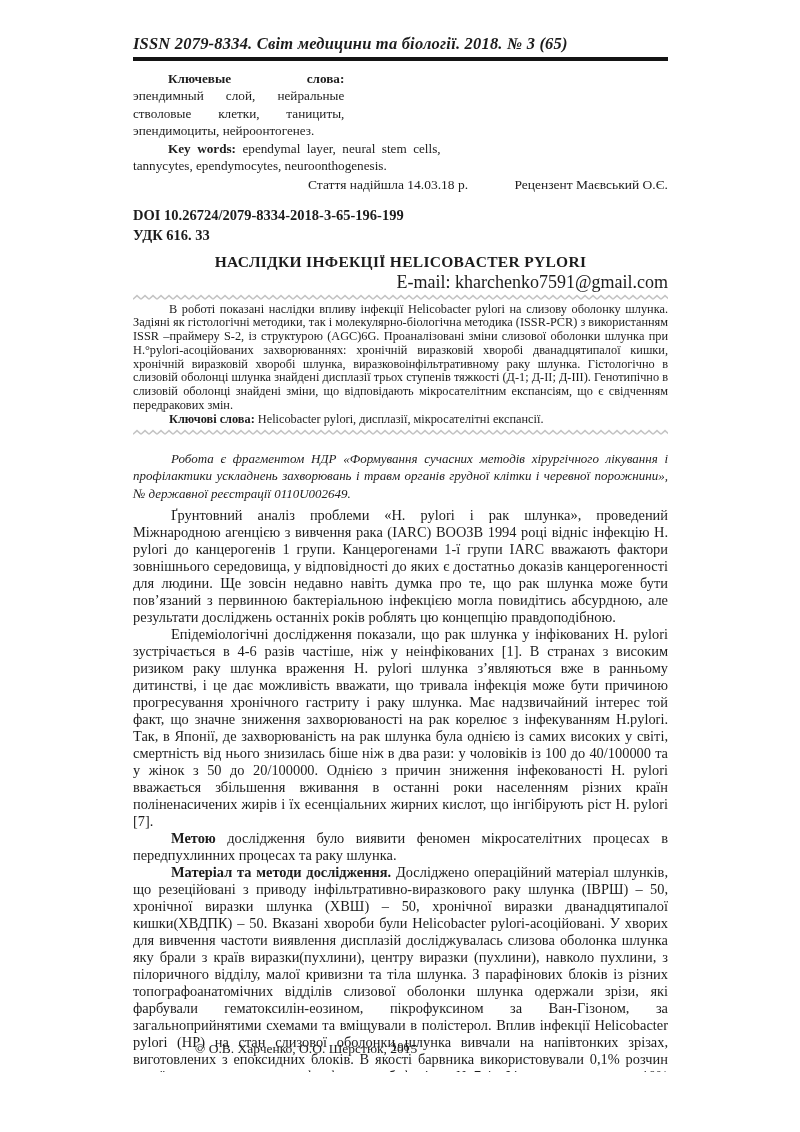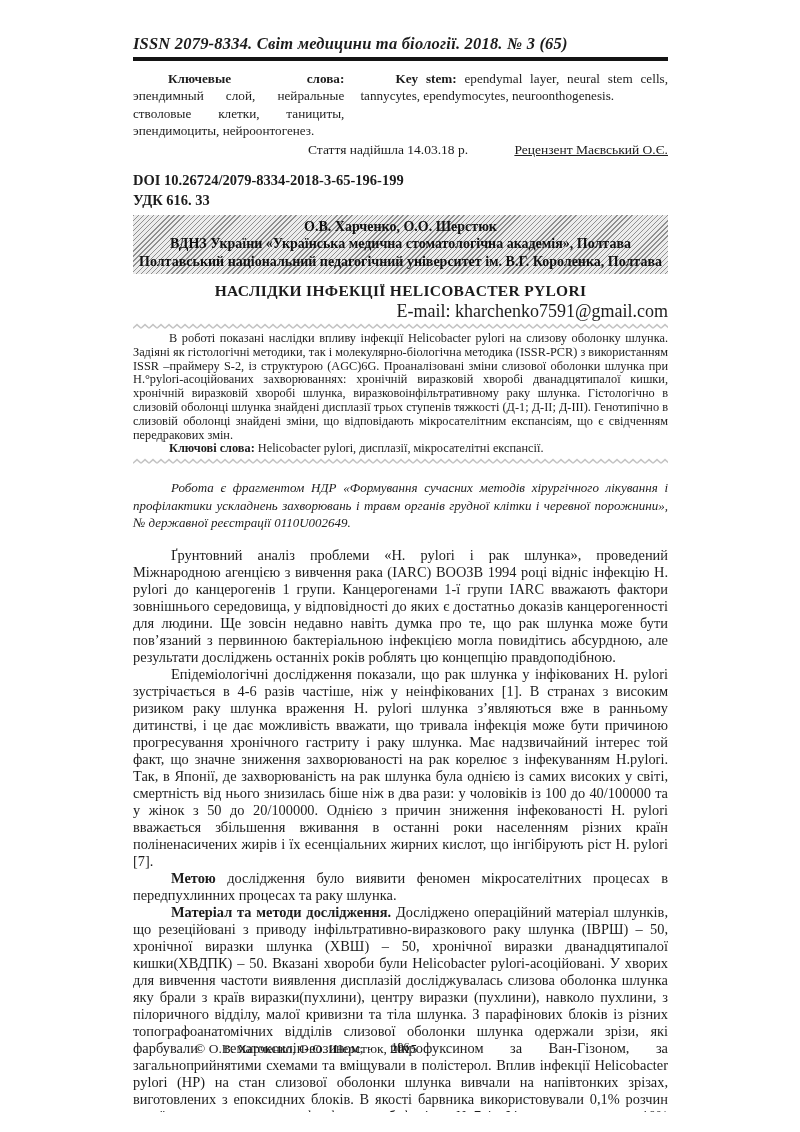--- a/index.html
+++ b/index.html
@@ -15,28 +15,28 @@
     overflow: hidden;
   }
   
   .issn-line {
     font-size: 16.5px; font-weight: bold; font-style: italic;
     letter-spacing: 0.2px; line-height: 20px; white-space: nowrap;
   }
   .header-rule { margin-top: 3px; height: 3.5px; background: #141414; }
 
   
-  .kw-row { display: flex; justify-content: space-between; margin-top: 9px; }
+  .kw-row { display: flex; justify-content: space-between; margin-top: 9px; flex-direction: column; }
   .kw { margin: 0; font-size: 13.2px; line-height: 17.5px; text-align: justify; text-indent: 35px; }
   .kw-ru { width: 39.5%; }
   .kw-en { width: 57.5%; }
 
   .recv-row { display: flex; margin-top: 1px; font-size: 13.5px; line-height: 17px; }
   .recv-row .received { margin-left: 175px; }
-  .recv-row .reviewer { margin-left: auto; text-decoration: underline; }
+  .recv-row .reviewer { margin-left: auto; }
 
   
   .ids { margin-top: 12px; font-weight: bold; font-size: 14.5px; line-height: 20px; }
 
   
   .authors-hatch {
     margin-top: 5px;
     padding: 3px 6px 4px 6px;
     background: repeating-linear-gradient(135deg, #8f8f8f 0px, #8f8f8f 1px, #ececec 1px, #ececec 3.6px);
     text-align: center; font-weight: bold; font-size: 14px; line-height: 17.5px; color: #101010;
@@ -58,21 +58,21 @@
   .abstract { padding: 2px 0 1px 0; }
   .abstract p { margin: 0; font-size: 12.3px; line-height: 13.8px; text-align: justify; text-indent: 36px; }
 
   
   .grant-note {
     margin: 14px 0 0 0; font-style: italic;
     font-size: 13px; line-height: 17.5px; text-align: justify; text-indent: 38px;
   }
 
   
-  .bodytext { margin-top: 15px; max-height: 565px; overflow: hidden; font-family: Liberation Serif, serif; }
+  .bodytext { margin-top: 5px; max-height: 565px; overflow: hidden; font-family: Liberation Serif, serif; }
   .bodytext p { margin: 0; font-size: 14.4px; line-height: 17px; text-align: justify; text-indent: 38px; }
 
   
   .page-footer {
     position: absolute; left: 83px; right: 82px; top: 1040px;
     font-size: 13.5px; line-height: 18px;
   }
   .page-footer .copyright { margin-left: 62px; }
   .page-footer .pagenum {
     position: absolute; left: 50%; transform: translateX(-50%);
@@ -84,38 +84,33 @@
 
 <div class="page">
 
   <header>
     <div class="issn-line">ISSN 2079-8334. Світ медицини та біології. 2018. № 3 (65)</div>
     <div class="header-rule"></div>
   </header>
 
   <section class="kw-row">
     <p class="kw kw-ru"><b>Ключевые слова:</b><span> эпендимный слой, нейральные стволовые клетки, танициты, эпендимоциты, нейроонтогенез.</span></p>
-    <p class="kw kw-en"><b>Key stem:</b><span> ependymal layer, neural stem cells, tannycytes, ependymocytes, neuroonthogenesis.</span></p>
+    <p class="kw kw-en"><b>Key words:</b><span> ependymal layer, neural stem cells, tannycytes, ependymocytes, neuroonthogenesis.</span></p>
   </section>
 
   <section class="recv-row">
     <span class="received">Стаття надійшла 14.03.18 р.</span>
     <span class="reviewer">Рецензент Маєвський О.Є.</span>
   </section>
 
   <section class="ids">
     <div>DOI 10.26724/2079-8334-2018-3-65-196-199</div>
     <div>УДК 616. 33</div>
   </section>
 
-  <section class="authors-hatch">
-    <div>О.В. Харченко, О.О. Шерстюк</div>
-    <div>ВДНЗ України «Українська медична стоматологічна академія», Полтава</div>
-    <div>Полтавський національний педагогічний університет ім. В.Г. Короленка, Полтава</div>
-  </section>
 
   <h1 class="article-title">НАСЛІДКИ ІНФЕКЦІЇ HELICOBACTER PYLORI</h1>
   <div class="email">E-mail: kharchenko7591@gmail.com</div>
 
   <svg class="zigzag zz-top" preserveAspectRatio="none" aria-hidden="true">
     <defs>
       <pattern id="zzA" width="8" height="7" patternUnits="userSpaceOnUse">
         <polyline points="0,5.2 4,1.6 8,5.2" fill="none" stroke="#c4c4c4" stroke-width="1.5"></polyline>
       </pattern>
     </defs>

